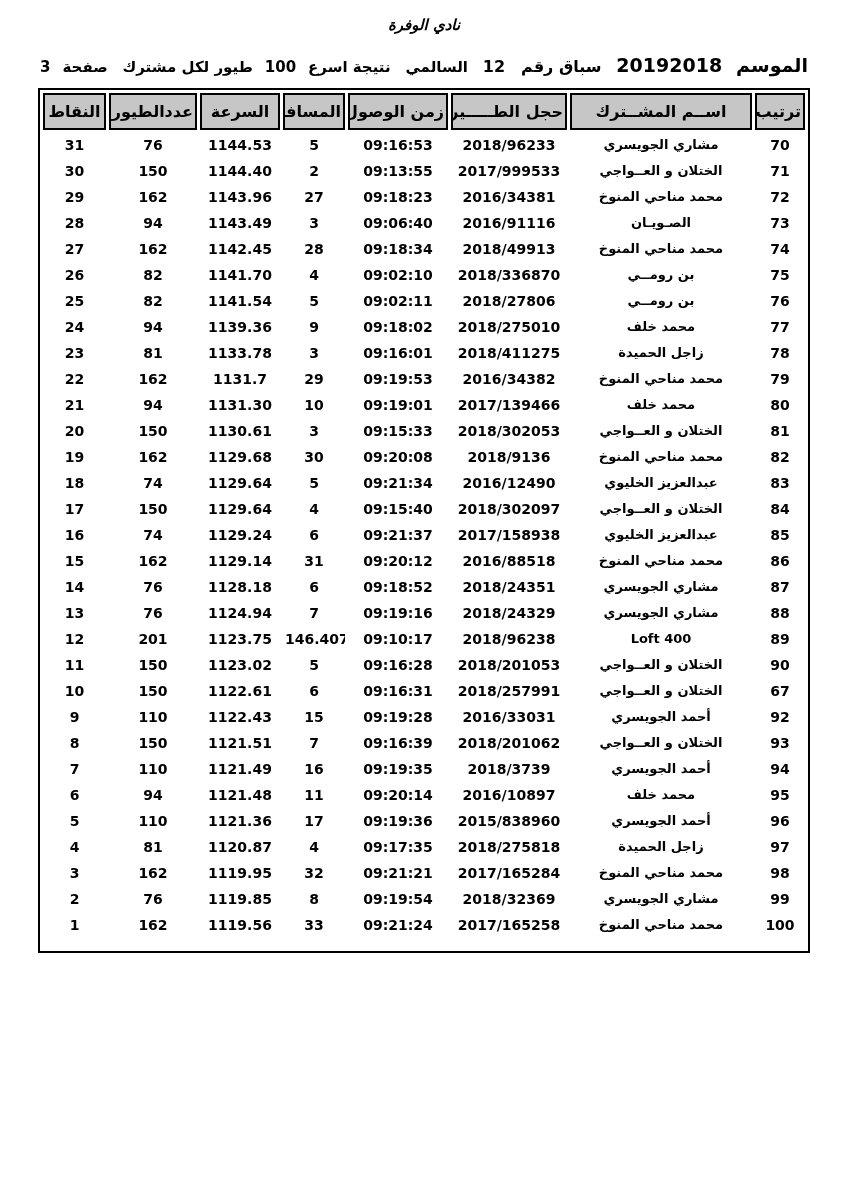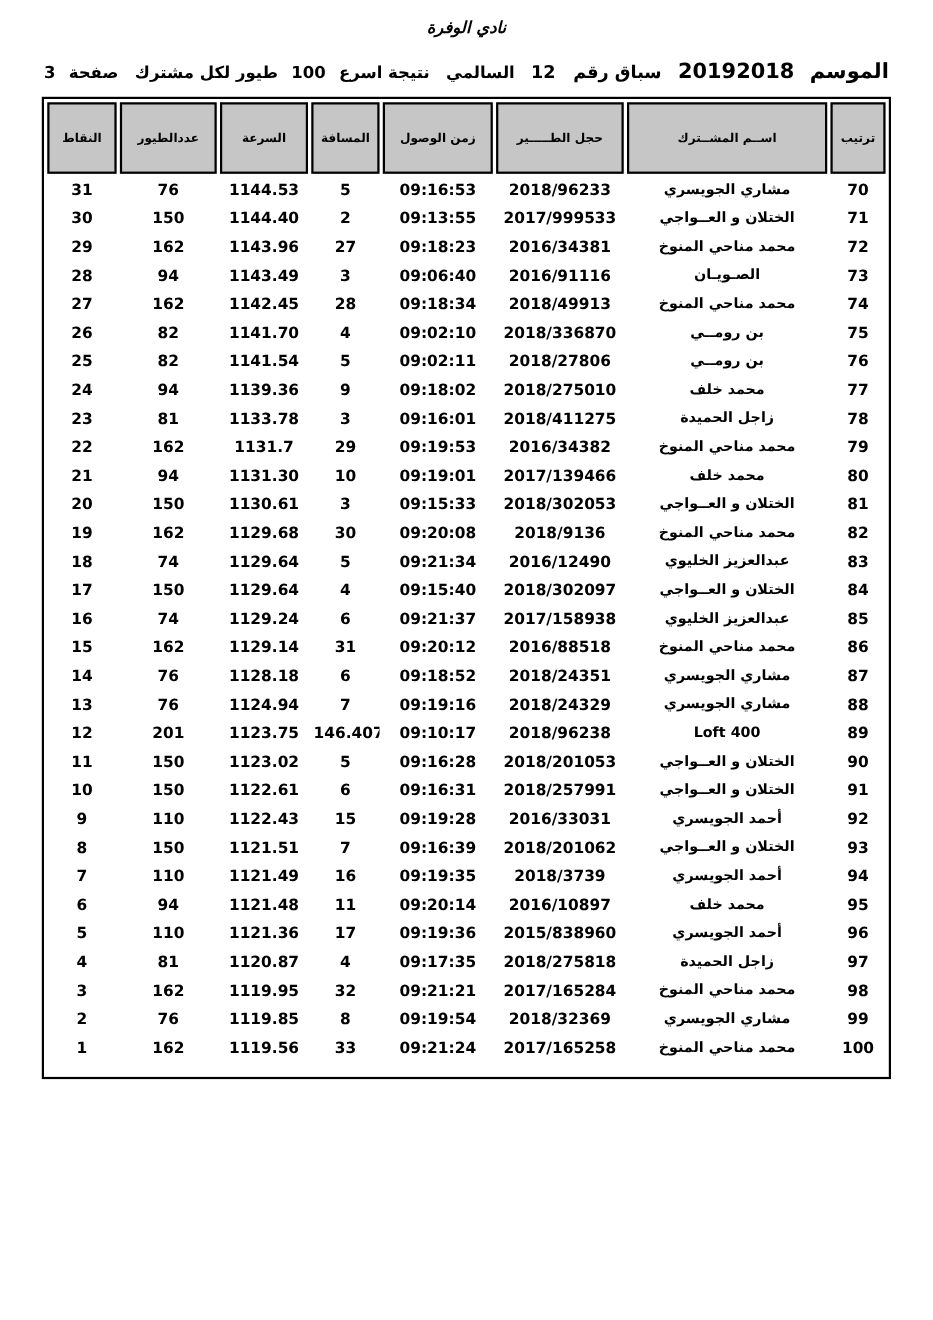--- a/index.html
+++ b/index.html
@@ -52,22 +52,22 @@
   col.c-ring     { width: 116px; }
   col.c-time     { width: 100px; }
   col.c-distance { width: 62px; }
   col.c-speed    { width: 80px; }
   col.c-pigeons  { width: 88px; }
   col.c-points   { width: 63px; }
   th {
     background: #c6c6c6;
     border: 2px solid #000;
     font-weight: bold;
-    font-size: 11px;
-    padding: 24px 2px;
+    font-size: 16px;
+    padding: 7px 2px;
     text-align: center;
     white-space: nowrap;
     overflow: hidden;
   }
   td {
     font-weight: bold;
     font-size: 14px;
     text-align: center;
     height: 23px;
     padding: 0 2px;
@@ -336,21 +336,21 @@
             <td class="num">90</td>
             <td class="name-cell">الختلان و العــواجي</td>
             <td class="num">2018/201053</td>
             <td class="num">09:16:28</td>
             <td class="num">5</td>
             <td class="num">1123.02</td>
             <td class="num">150</td>
             <td class="num">11</td>
           </tr>
           <tr>
-            <td class="num">91</td>
+            <td class="num">67</td>
             <td class="name-cell">الختلان و العــواجي</td>
             <td class="num">2018/257991</td>
             <td class="num">09:16:31</td>
             <td class="num">6</td>
             <td class="num">1122.61</td>
             <td class="num">150</td>
             <td class="num">10</td>
           </tr>
           <tr>
             <td class="num">92</td>

